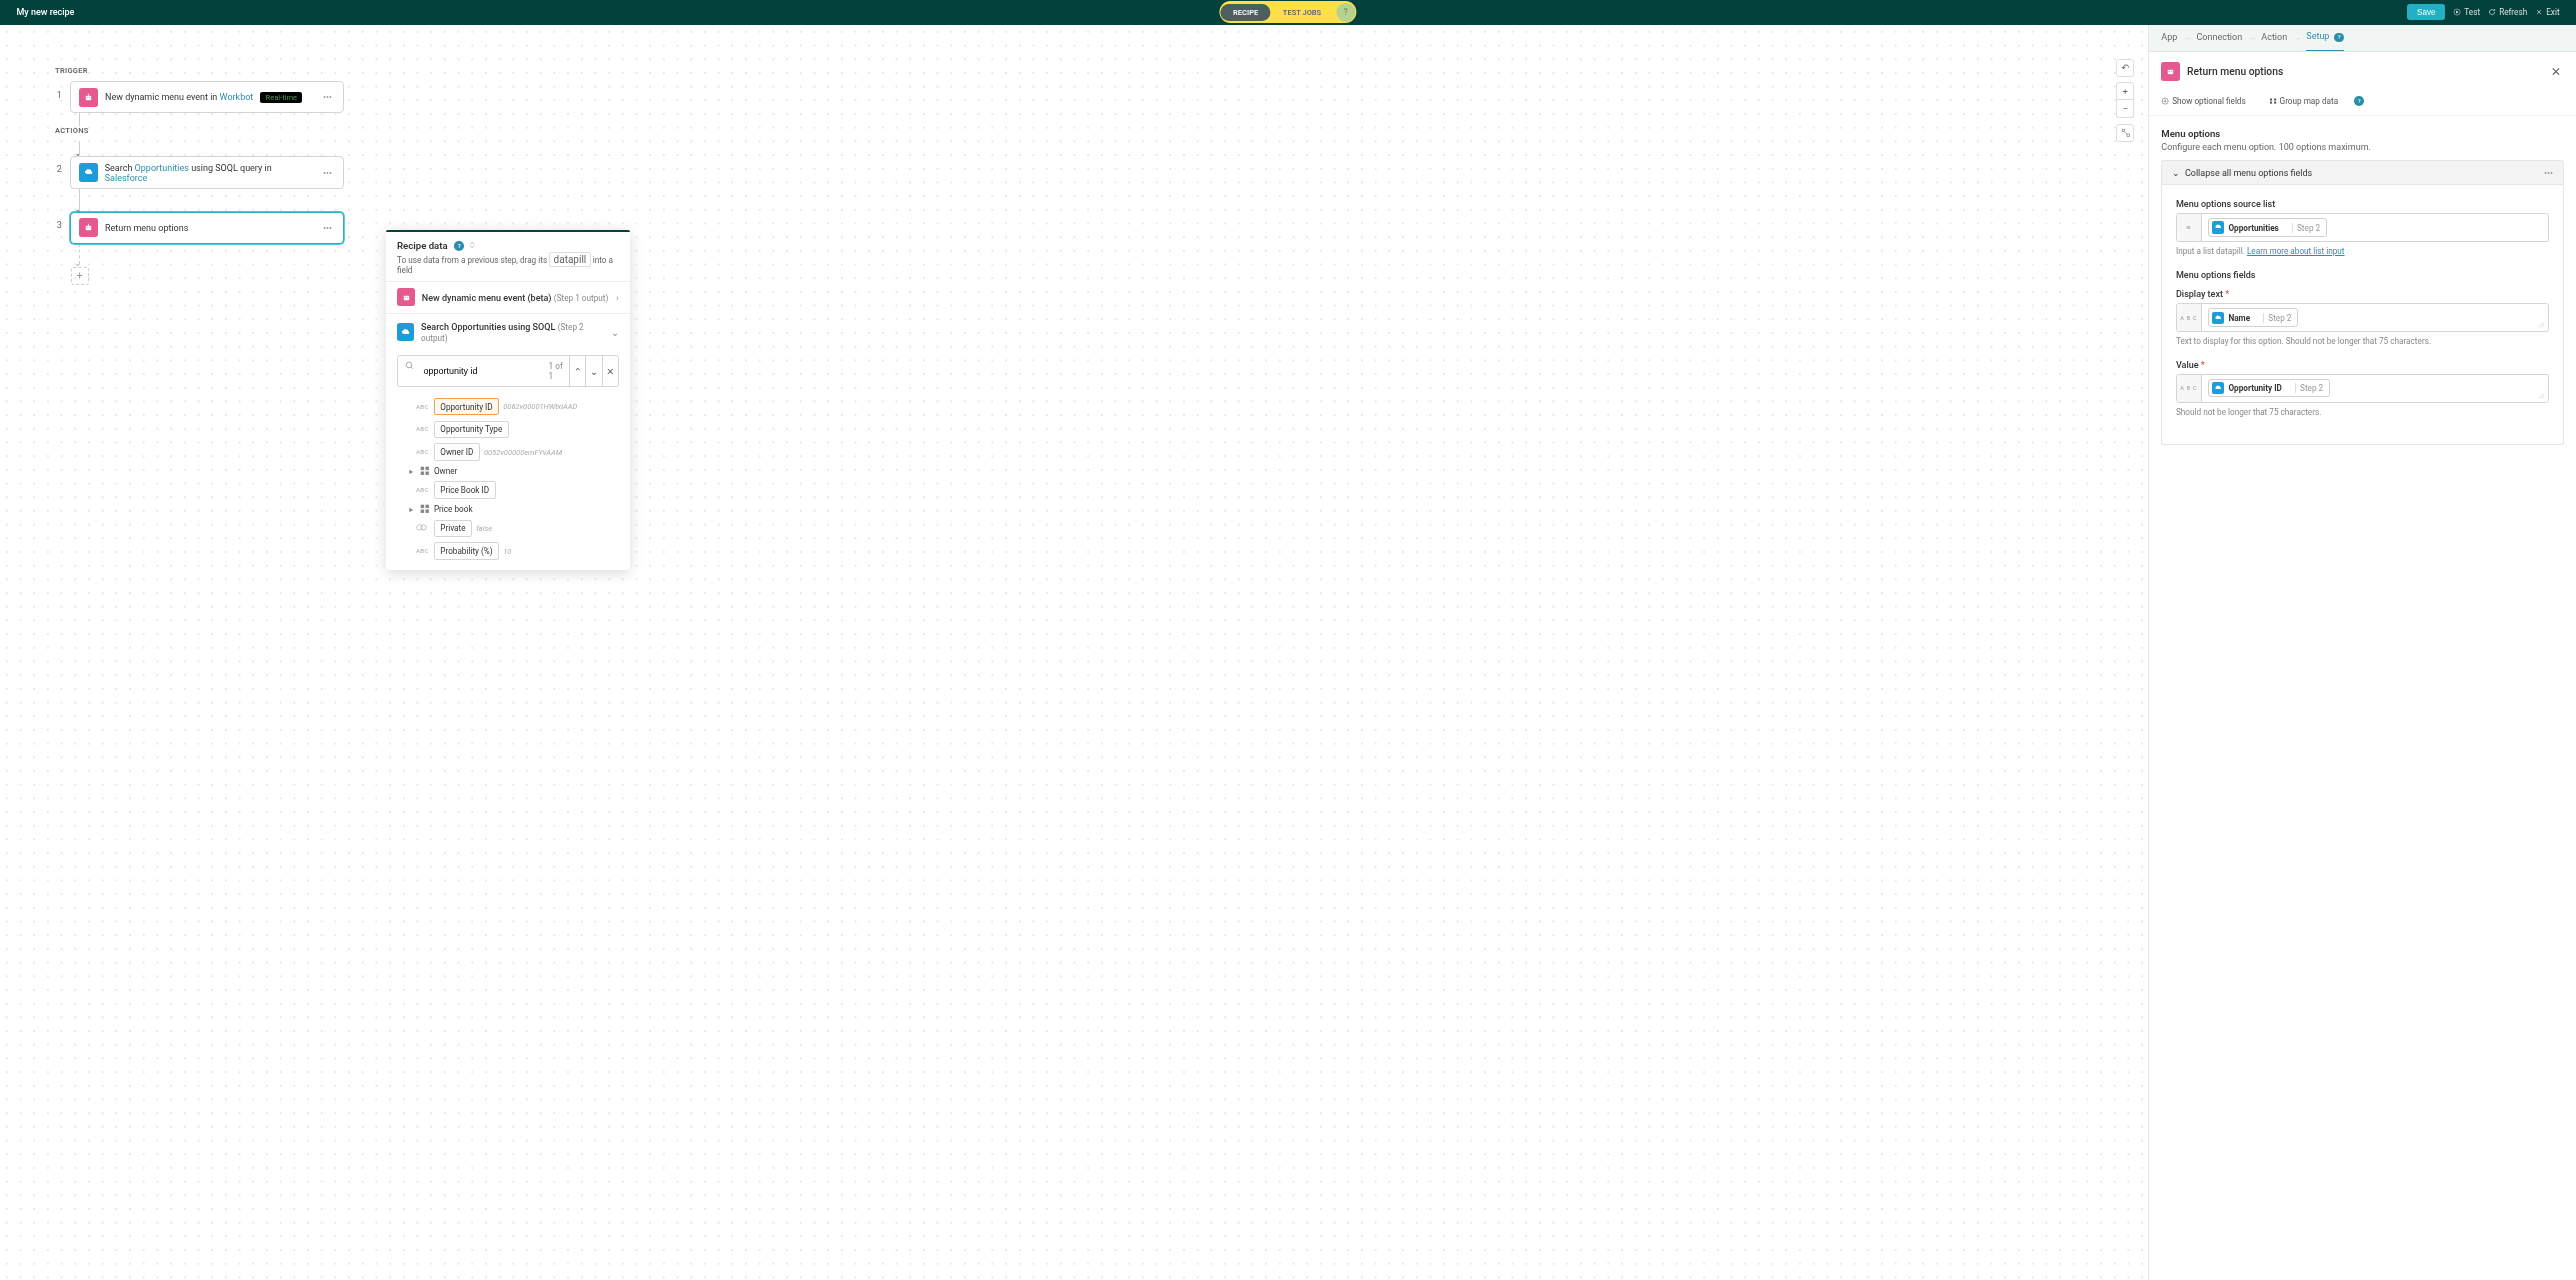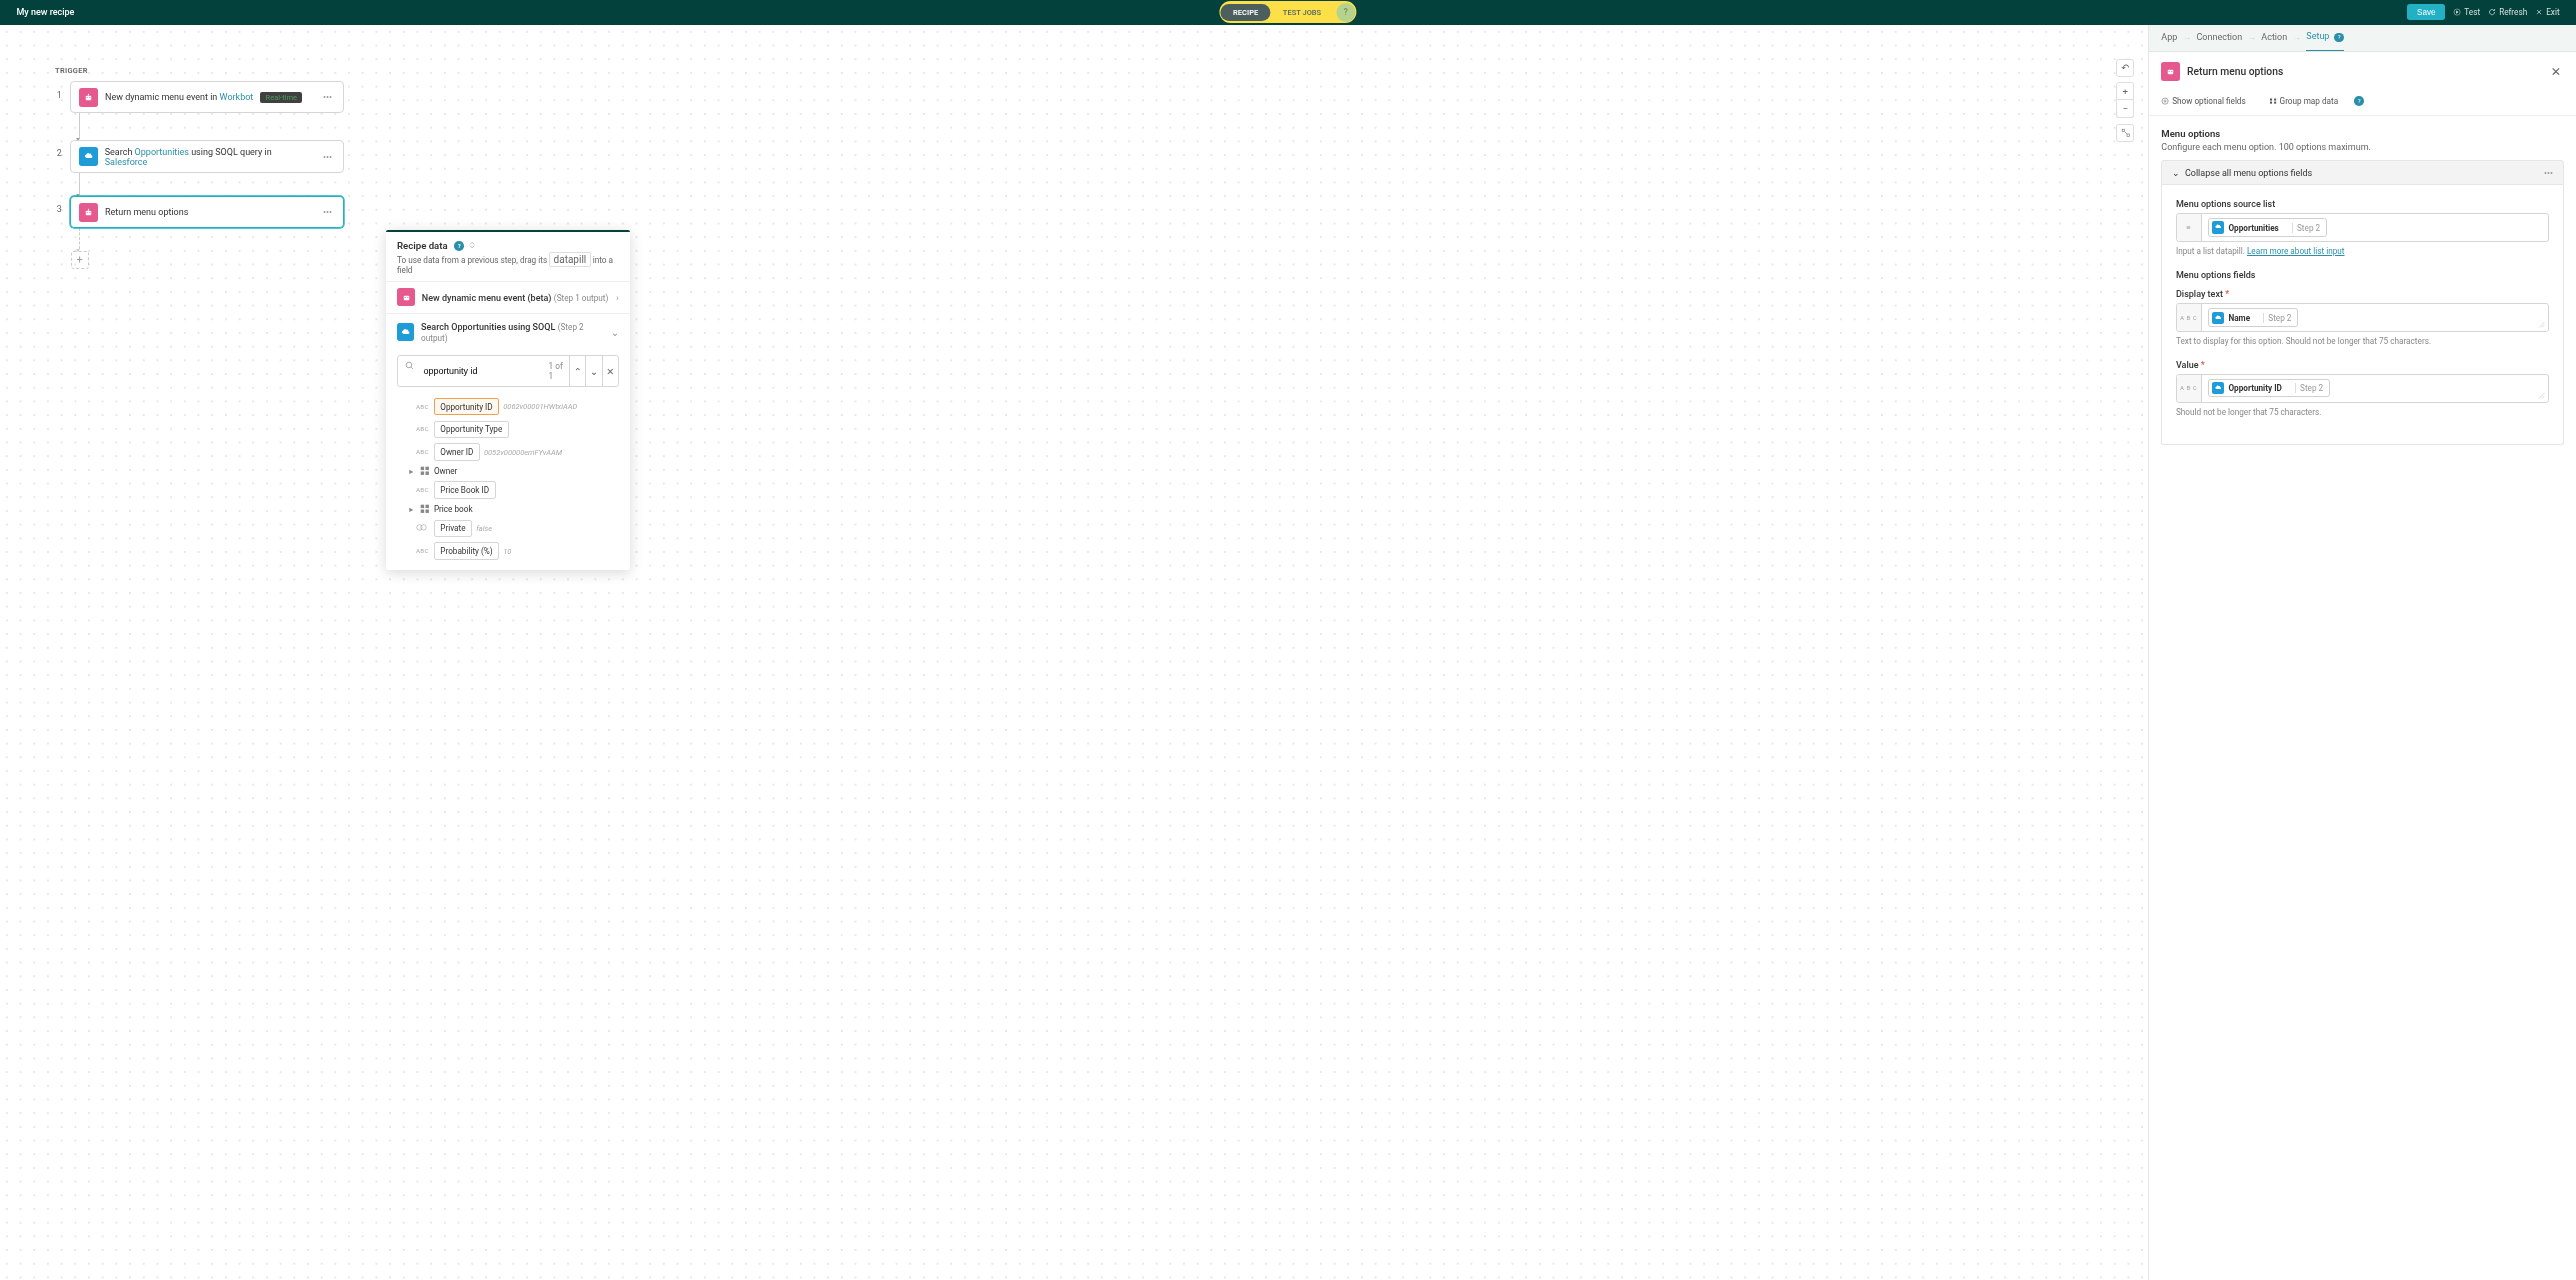--- a/index.html
+++ b/index.html
@@ -64,21 +64,21 @@
 .subsection { font-size: 9px; font-weight: 500; margin: 12.3px 0 9.6px; }
 
 
 .flow { padding: 41px 55px; }
 .flow-label { font-size: 7.5px; font-weight: 600; color: #666; letter-spacing: 0.3px; margin-bottom: 6.8px; }
 .step-row { display: flex; align-items: flex-start; gap: 8.2px; margin-bottom: 0; }
 .step-num { width: 6.8px; text-align: right; font-size: 9px; color: #666; padding-top: 8.2px; }
 .step-card { background: #fff; border: 0.7px solid #d5d5d5; border-radius: 4.1px; padding: 5.5px 8.2px; display: flex; align-items: center; gap: 6.8px; width: 274px; font-size: 9px; position: relative; }
 .step-card.selected { border-color: #22b0c4; box-shadow: 0 0 0 0.7px #22b0c4; }
 .step-card .dots { margin-left: auto; color: #999; cursor: pointer; padding: 2.7px; }
-.badge { background: #404040; color: #4a9b5c; font-size: 7.5px; padding: 1.4px 5.5px; border-radius: 2.1px; }
+.badge { background: #000000; color: #4a9b5c; font-size: 7.5px; padding: 1.4px 5.5px; border-radius: 2.1px; }
 .link-text { color: #2a8fa8; }
 .connector { width: 0.7px; height: 12.3px; background: #ccc; margin-left: 24px; border-left: 0.7px solid #ccc; }
 .arrow-down { width: 0; height: 0; border-left: 2.7px solid transparent; border-right: 2.7px solid transparent; border-top: 3.4px solid #999; margin-left: 21px; margin-bottom: -0.7px; }
 .add-btn { width: 18px; height: 18px; border: 0.7px dashed #ccc; border-radius: 2.7px; display: flex; align-items: center; justify-content: center; color: #999; margin-left: 15.7px; cursor: pointer; font-size: 11px; }
 
 
 .zoom-controls { position: absolute; top: 34px; right: 13.7px; display: flex; flex-direction: column; gap: 0; }
 .zoom-btn { width: 18px; height: 18px; background: #fff; border: 0.7px solid #ddd; display: flex; align-items: center; justify-content: center; color: #666; cursor: pointer; font-size: 9.6px; }
 .zoom-btn:first-child { border-radius: 2.7px 2.7px 0 0; }
 .zoom-sep { height: 5.5px; }
@@ -165,20 +165,21 @@
                 <circle cx="15" cy="12" r="1.2" fill="#e6598f"></circle>
                 <rect x="11" y="4" width="2" height="4"></rect>
               </svg>
           </div>
           <span><span>New dynamic menu event in </span><span class="link-text">Workbot</span></span>
           <span class="badge">Real-time</span>
           <span class="dots">•••</span>
         </div>
       </div>
       <div class="connector"></div>
+      <div class="flow-label">ACTIONS</div>
       <div class="connector"></div>
       <div class="arrow-down"></div>
       <div class="step-row">
         <div class="step-num">2</div>
         <div class="step-card">
           <div class="app-icon salesforce">
             <svg class="robot-svg" viewBox="0 0 24 24" fill="#fff">
                 <path d="M7 14a3 3 0 010-6 4 4 0 017-2 3 3 0 014 3 3 3 0 01-1 6H7z"></path>
               </svg>
           </div>

